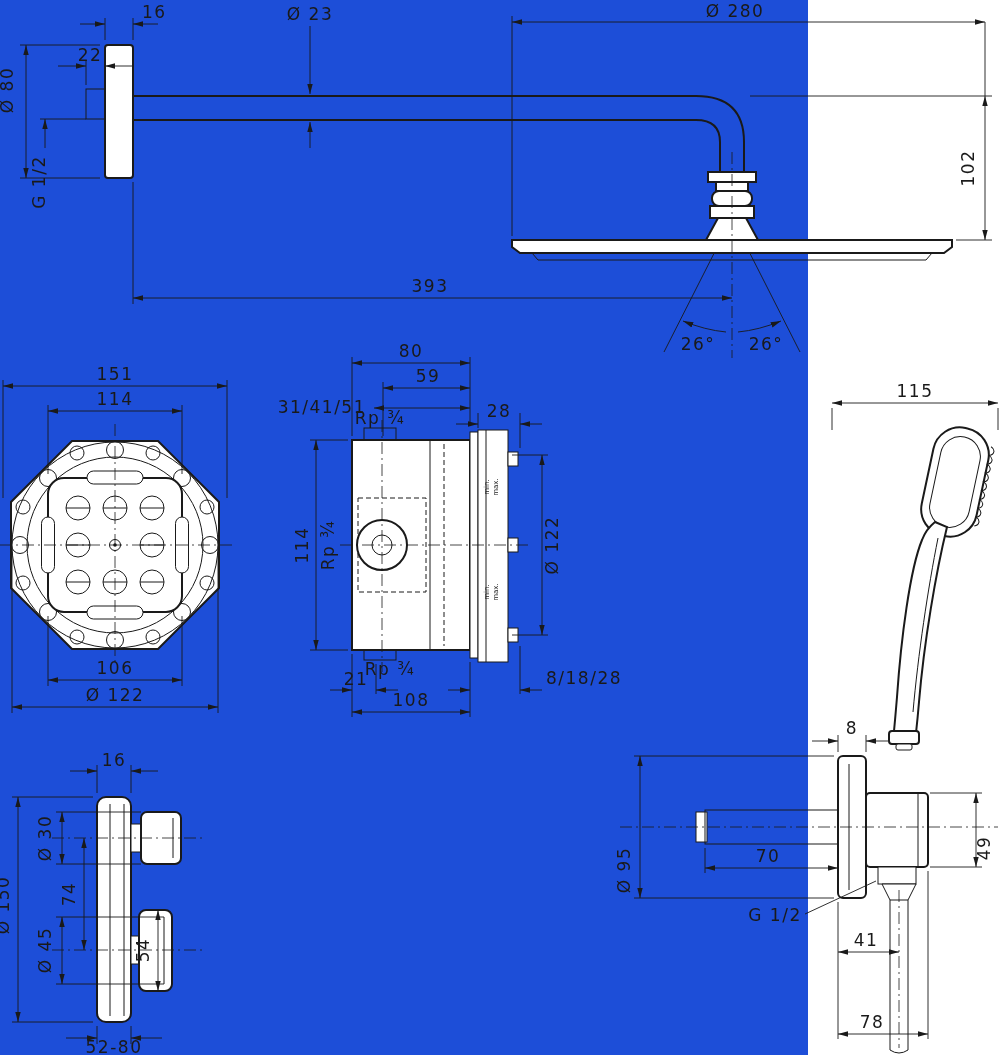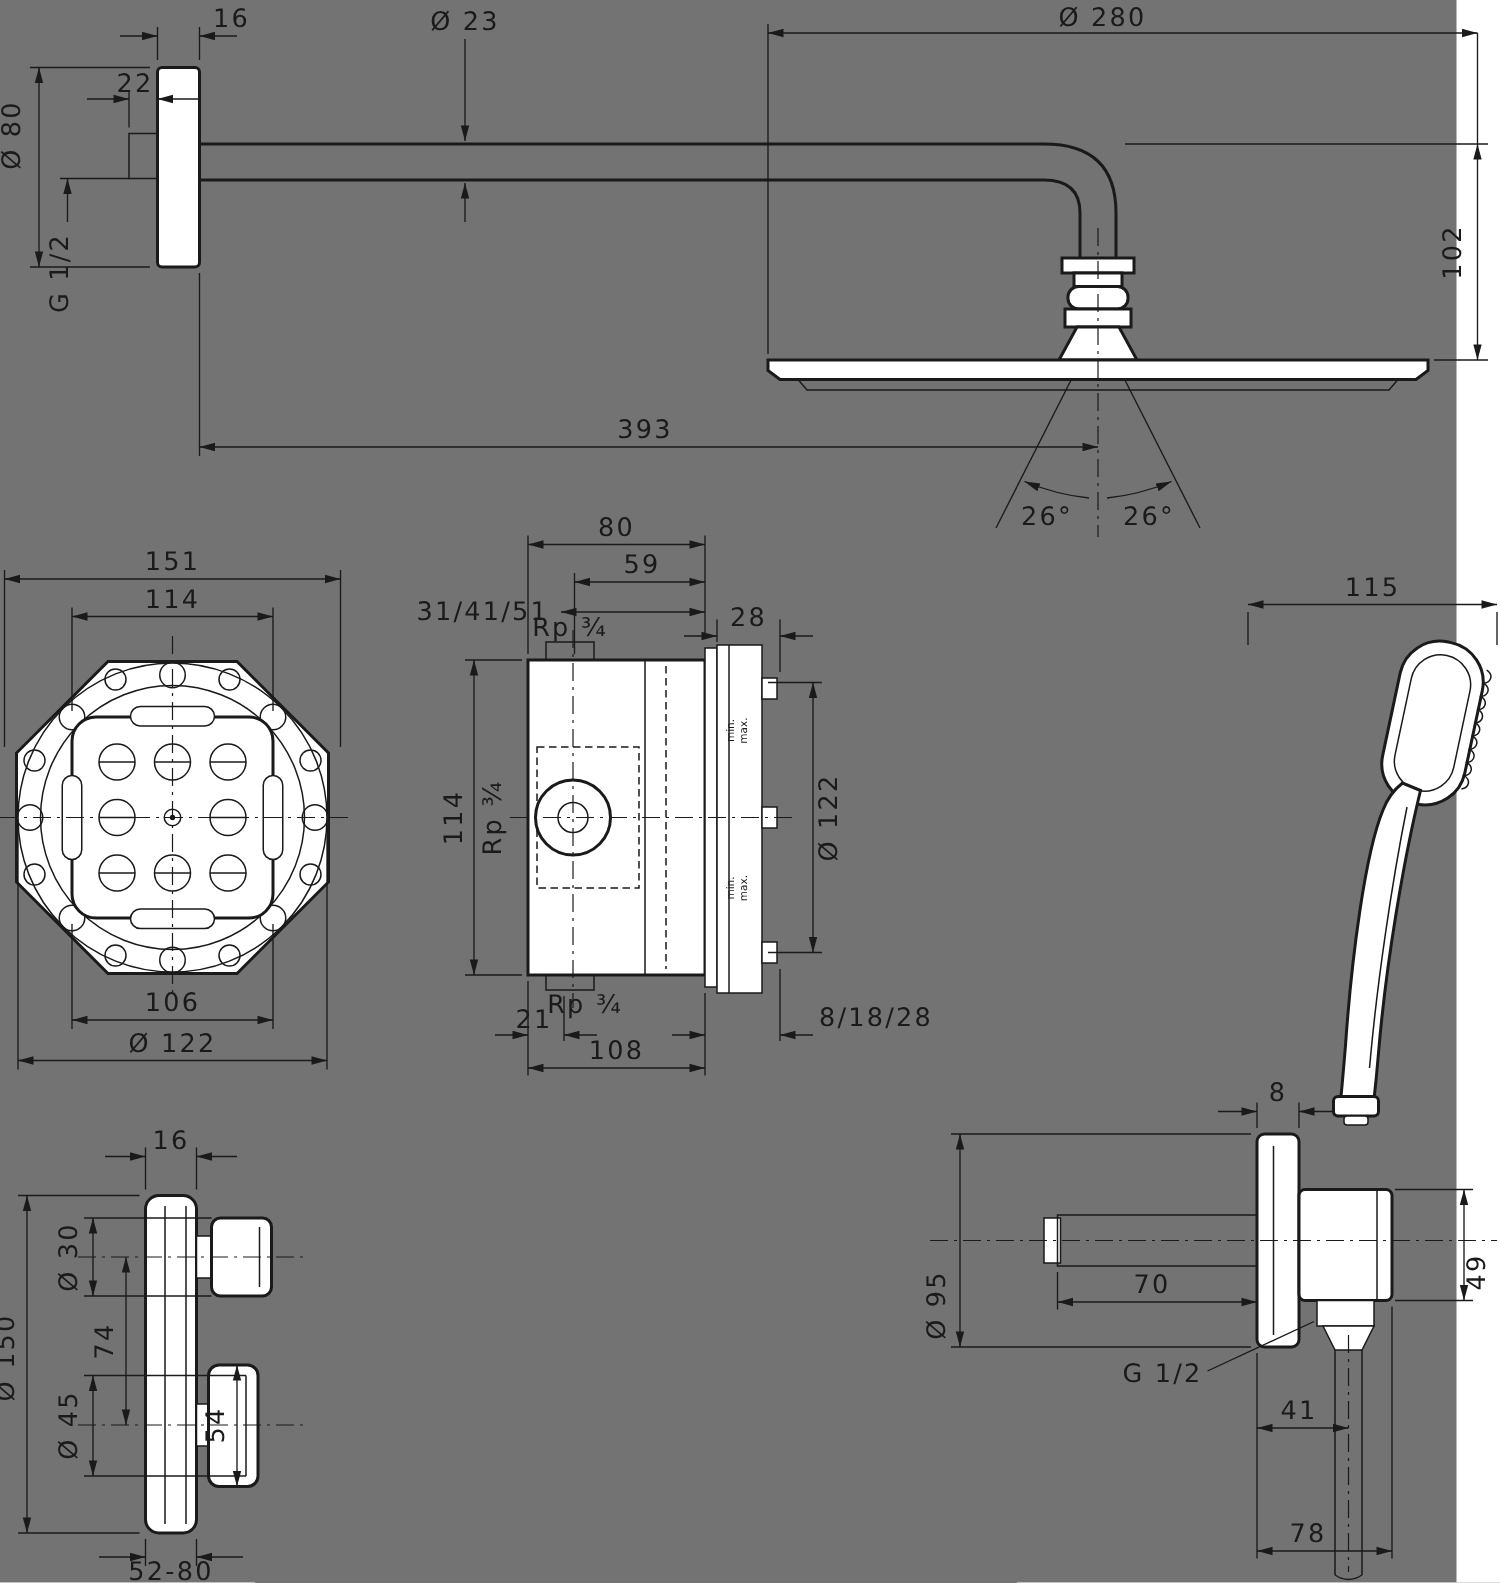--- a/index.html
+++ b/index.html
@@ -1,16 +1,16 @@
 <!DOCTYPE html>
 <html><head>
 <meta charset="utf-8">
 <style>
   html,body{margin:0;padding:0;background:#fff;}
-  #stage{width:971px;height:1055px;position:relative;background:#737373;}
+  #stage{width:808px;height:1055px;position:relative;background:#1d4ed8;}
   svg{display:block;}
   text.t{font-family:"DejaVu Sans","Liberation Sans",sans-serif;font-size:17px;fill:#1a1a1a;letter-spacing:1.5px;}
   text.ts{font-family:"DejaVu Sans","Liberation Sans",sans-serif;font-size:7px;fill:#1a1a1a;letter-spacing:0;}
   .ln{stroke:#1a1a1a;stroke-width:1;fill:none;}
   .lt{stroke:#1a1a1a;stroke-width:2;fill:none;}
   .lf{stroke:#1a1a1a;stroke-width:2;fill:#fff;}
   .lnf{stroke:#1a1a1a;stroke-width:1;fill:#fff;}
   .dim{stroke:#1a1a1a;stroke-width:0.9;fill:none;}
   .cl{stroke:#1a1a1a;stroke-width:0.8;fill:none;stroke-dasharray:12 4 2 4;}
   .dsh{stroke:#1a1a1a;stroke-width:1;fill:none;stroke-dasharray:5 3;}

